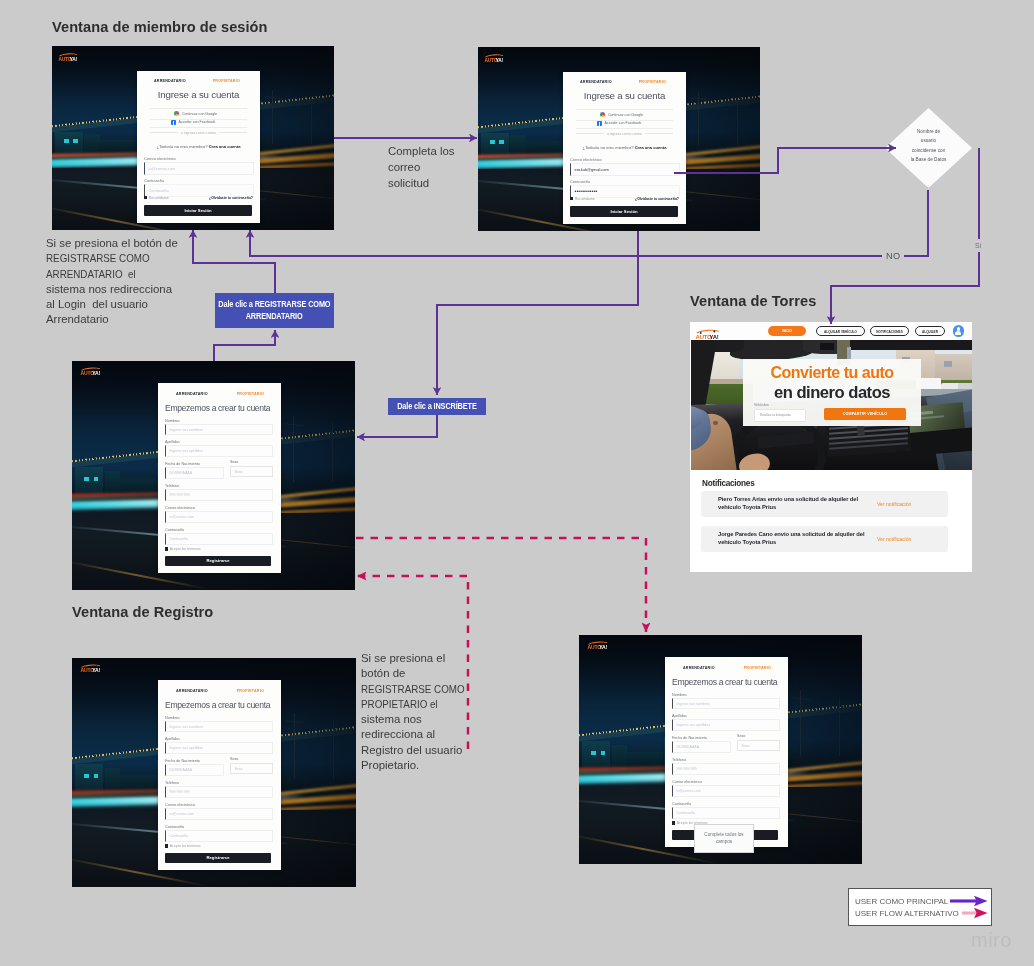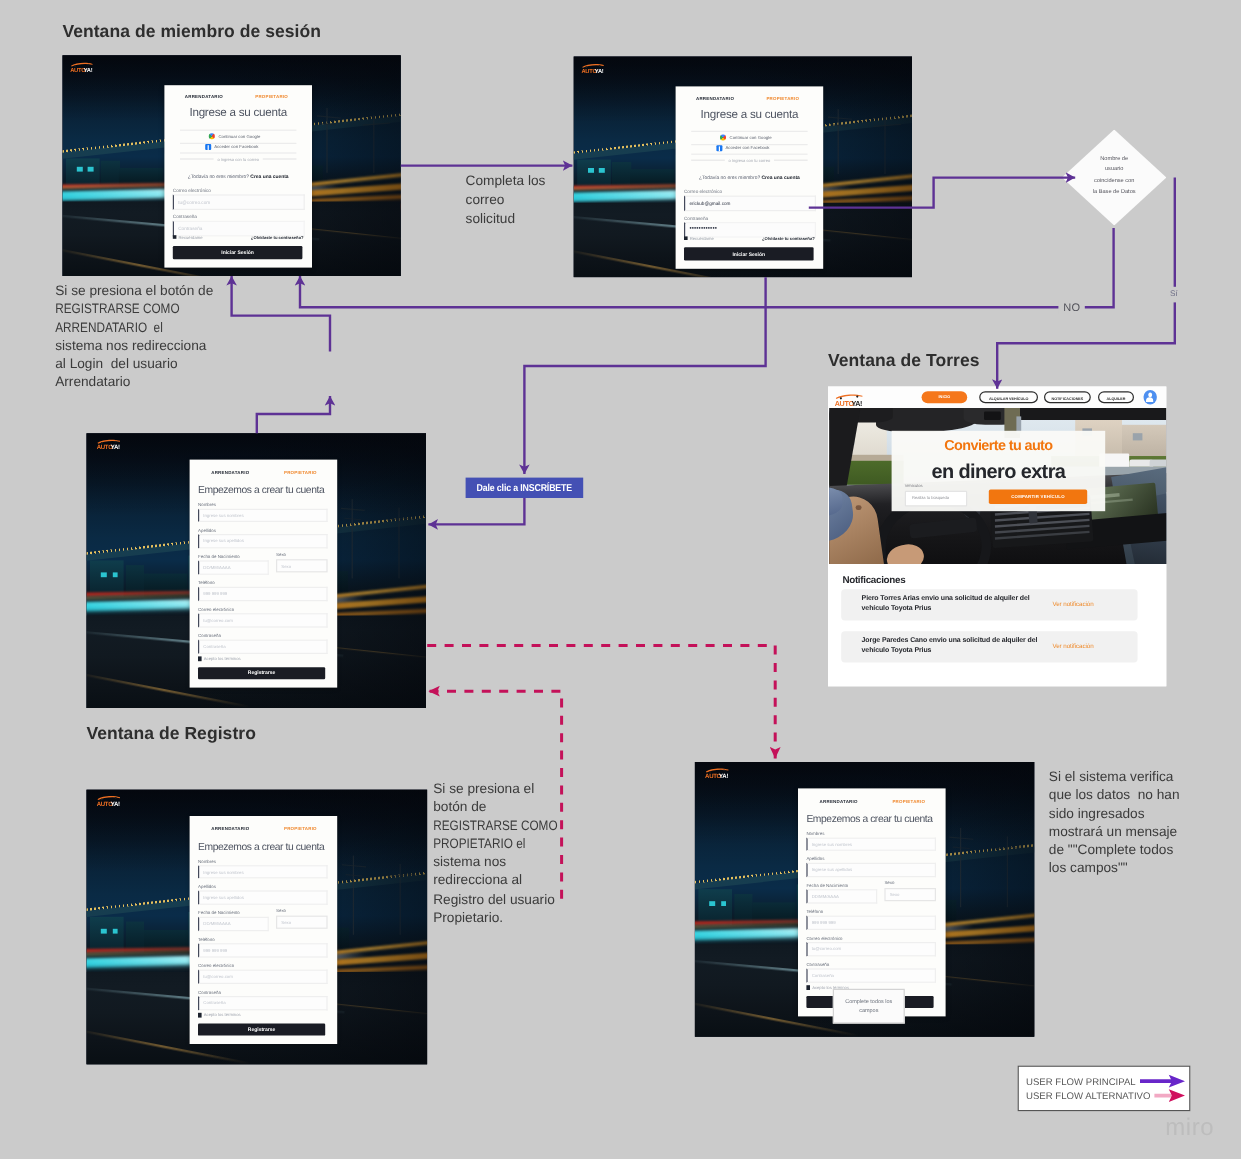--- a/index.html
+++ b/index.html
@@ -560,22 +560,22 @@
         <div style="position:absolute;left:59%;top:58%;width:2.6%;height:16%;background:#30333a;border-radius:1px;transform:rotate(-4deg);"></div>
         <div style="position:absolute;left:40%;top:62%;width:5%;height:9%;background:#2b2e34;border-radius:50%;"></div>
         <div style="position:absolute;left:14%;top:56%;width:34%;height:66%;border-radius:50%;border:8px solid #16171a;box-sizing:border-box;transform:rotate(-6deg);"></div>
         <div style="position:absolute;left:24%;top:72%;width:20%;height:9%;background:#1b1c1f;border-radius:3px;transform:rotate(-6deg);"></div>
         <div style="position:absolute;left:-6%;top:58%;width:21%;height:48%;background:linear-gradient(160deg,#c49d7b,#8d6848);border-radius:50% 34% 0 0;transform:rotate(-8deg);"></div>
         <div style="position:absolute;left:-10%;top:53%;width:17%;height:32%;background:linear-gradient(150deg,#7e92b0,#4a5c7e);border-radius:0 34% 52% 0;transform:rotate(-8deg);"></div>
         <div style="position:absolute;left:-10%;top:51%;width:14%;height:18%;background:linear-gradient(165deg,#8799b6,#52658a);border-radius:0 36% 42% 0;"></div>
         <div style="position:absolute;left:17%;top:88%;width:11%;height:17%;background:#c79a77;border-radius:48%;transform:rotate(-12deg);"></div>
         <div style="position:absolute;left:8%;top:62%;width:1.6%;height:3.5%;background:#7a5740;border-radius:50%;"></div>
         <div style="position:absolute;left:52px;top:19px;width:178px;height:67px;background:rgba(250,250,247,.96);">
-          <div style="position:absolute;left:0;right:0;top:5px;text-align:center;font-size:12px;font-weight:700;color:#f2760f;letter-spacing:-.5px;">Convierte tu auto</div>
-          <div style="position:absolute;left:0;right:0;top:23.5px;text-align:center;font-size:16.6px;font-weight:700;color:#25272c;letter-spacing:-.5px;">en dinero extra</div>
+          <div style="position:absolute;left:0;right:0;top:5px;text-align:center;font-size:16px;font-weight:700;color:#f2760f;letter-spacing:-.5px;">Convierte tu auto</div>
+          <div style="position:absolute;left:0;right:0;top:23.5px;text-align:center;font-size:16.6px;font-weight:700;color:#25272c;letter-spacing:-.5px;">en dinero datos</div>
           <div style="position:absolute;left:11px;top:44px;font-size:3.4px;color:#7b7c81;">Vehículos</div>
           <div style="position:absolute;left:11px;top:49.5px;width:50px;height:11px;background:#fff;border:.5px solid #e4e4e4;border-radius:1px;">
             <span style="position:absolute;left:5px;top:3.4px;font-size:3.4px;color:#93959a;">Realiza tu búsqueda</span>
           </div>
           <div style="position:absolute;left:81px;top:48.5px;width:82px;height:12px;background:#f2760f;border-radius:1.5px;display:flex;align-items:center;justify-content:center;">
             <span style="font-size:3.6px;font-weight:600;color:#fff;letter-spacing:.2px;">COMPARTIR VEHÍCULO</span>
           </div>
         </div>
       </div>
       <div style="position:absolute;left:0;top:148px;width:100%;height:102px;background:#fff;">
@@ -602,31 +602,36 @@
                 clip-path:polygon(50% 0,100% 50%,50% 100%,0 50%);"></div>
     <div id="diamond-label" style="position:absolute;left:4px;top:19px;width:79px;text-align:center;font-size:4.7px;
                 color:#55555d;line-height:9.4px;">
         <div>Nombre de</div>
         <div>usuario</div>
         <div>coincidense con</div>
         <div>la Base de Datos</div>
       </div>
   </div>
 
+  <div class="fbox" style="left:215px;top:293px;width:119px;height:35px;">
+    <span id="fbox-reg-label">
+        <div style="white-space:nowrap;"><span style="display:inline-block;transform:scaleX(.885);">Dale clic a REGISTRARSE COMO</span></div>
+        <div style="white-space:nowrap;"><span style="display:inline-block;transform:scaleX(.885);">ARRENDATARIO</span></div>
+      </span>
+  </div>
   <div class="fbox" style="left:388px;top:398px;width:98px;height:17px;">
     <span style="display:inline-block;transform:scaleX(.885);white-space:nowrap;">Dale clic a INSCRÍBETE</span>
   </div>
 
   <div class="note" id="note-arr" style="left:46px;top:236px;"><div>Si&nbsp;se&nbsp;presiona&nbsp;el&nbsp;botón&nbsp;de</div><div><span style="display:inline-block;transform:scaleX(.862);transform-origin:left center;">REGISTRARSE&nbsp;COMO</span></div><div><span style="display:inline-block;transform:scaleX(.862);transform-origin:left center;">ARRENDATARIO&nbsp;&nbsp;el</span></div><div>sistema&nbsp;nos&nbsp;redirecciona</div><div>al&nbsp;Login&nbsp;&nbsp;del&nbsp;usuario</div><div>Arrendatario</div></div>
   <div class="note" id="note-prop" style="left:361px;top:651px;"><div>Si&nbsp;se&nbsp;presiona&nbsp;el</div><div>botón&nbsp;de</div><div><span style="display:inline-block;transform:scaleX(.862);transform-origin:left center;">REGISTRARSE&nbsp;COMO</span></div><div><span style="display:inline-block;transform:scaleX(.862);transform-origin:left center;">PROPIETARIO&nbsp;el</span></div><div>sistema&nbsp;nos</div><div>redirecciona&nbsp;al</div><div>Registro&nbsp;del&nbsp;usuario</div><div>Propietario.</div></div>
-  <div class="note" id="note-err" style="left:874px;top:641px;"><div>Si&nbsp;el&nbsp;sistema&nbsp;verifica</div><div>que&nbsp;los&nbsp;datos&nbsp;&nbsp;no&nbsp;han</div><div>sido&nbsp;ingresados</div><div>mostrará&nbsp;un&nbsp;mensaje</div><div>de&nbsp;""Complete&nbsp;todos</div><div>los&nbsp;campos""</div></div>
   <div class="note" id="note-comp" style="left:388px;top:143px;line-height:16px;"><div>Completa&nbsp;los</div><div>correo</div><div>solicitud</div></div>
 
   <div class="legend" style="left:848px;top:888px;width:142px;height:36px;">
-    <span class="legend-label" style="position:absolute;left:6px;top:8px;">USER FLOW PRINCIPAL</span>
+    <span class="legend-label" style="position:absolute;left:6px;top:8px;">USER COMO PRINCIPAL</span>
     <svg width="40" height="12" style="position:absolute;left:101px;top:6px;" viewBox="0 0 40 12">
       <path d="M0 6 L27 6" stroke="#6826c9" stroke-width="3.1" fill="none"></path>
       <path d="M24 0.7 L37.5 6 L24 11.3 L26.6 6 Z" fill="#6826c9"></path>
     </svg>
     <span class="legend-label" style="position:absolute;left:6px;top:19.5px;">USER FLOW ALTERNATIVO</span>
     <svg width="40" height="12" style="position:absolute;left:101px;top:17.5px;" viewBox="0 0 40 12">
       <path d="M12 6 L27 6" stroke="#f2a9c4" stroke-width="3.1" fill="none"></path>
       <path d="M24 0.7 L37.5 6 L24 11.3 L26.6 6 Z" fill="#d0105e"></path>
     </svg>
   </div>

